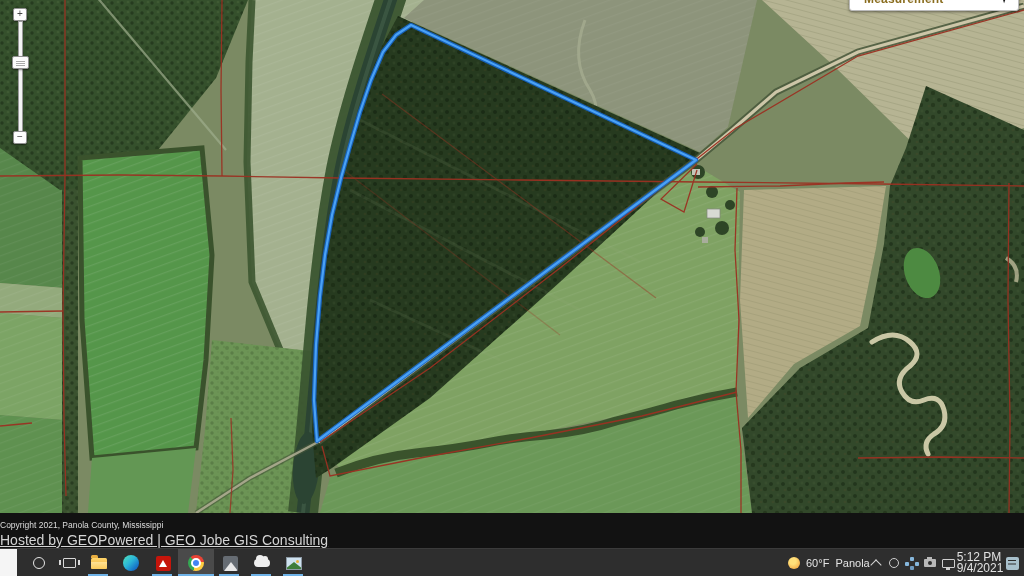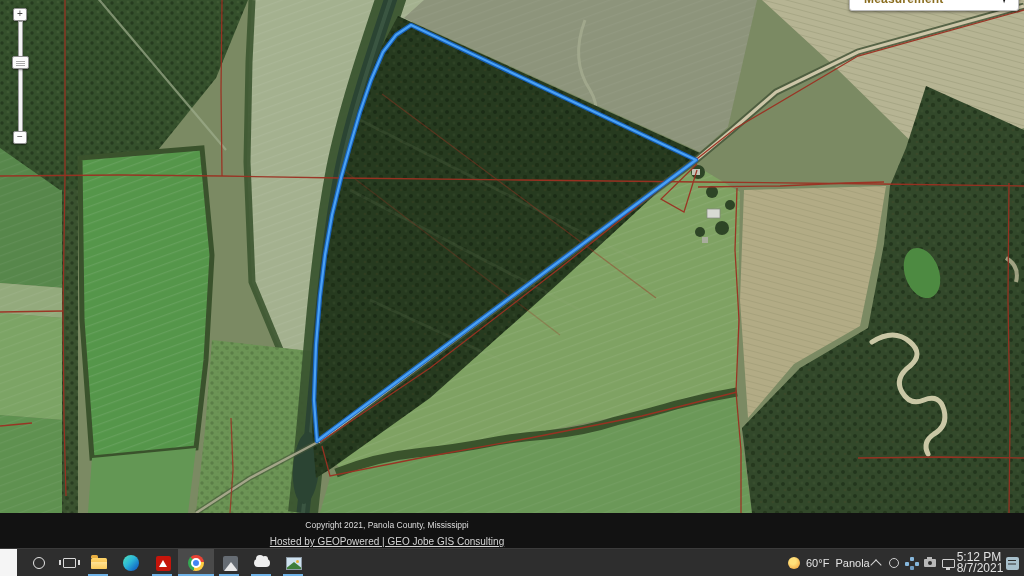--- a/index.html
+++ b/index.html
@@ -28,23 +28,23 @@
   
   .measure{position:absolute;right:5px;top:-13px;width:170px;height:24px;background:#fff;
            border:1px solid #bbb;border-radius:3px;box-shadow:0 1px 3px rgba(0,0,0,.45);
            display:flex;align-items:center;box-sizing:border-box;padding:0 10px 0 14px;cursor:pointer;}
   .measure .mtitle{flex:1;font-size:12px;font-weight:bold;color:#8a6d1f;letter-spacing:.2px;
            white-space:nowrap;overflow:hidden;}
   .measure .marrow{font-size:10px;color:#111;transform:rotate(-45deg);display:inline-block;line-height:10px;}
 
   
   .footer{position:absolute;top:513px;left:0;width:1024px;height:35px;background:#121212;}
-  .footer .inner{position:absolute;left:0;top:7px;width:774px;text-align:center;}
+  .footer .inner{position:absolute;left:0;top:7px;width:774px;}
   .footer .l1{font-size:8.5px;color:#dcdcdc;line-height:11px;}
-  .footer .l2{font-size:10px;color:#d4d4d4;line-height:11px;text-decoration:underline;cursor:pointer;display:inline-block;}
+  .footer .l2{font-size:14px;color:#d4d4d4;line-height:11px;text-decoration:underline;cursor:pointer;display:inline-block;}
 
   
   .taskbar{position:absolute;top:548px;left:0;width:1024px;height:28px;background:#2e2e2e;border-top:1px solid #3b3b3b;box-sizing:border-box;}
   .tbi{position:absolute;top:0;height:28px;display:flex;align-items:center;justify-content:center;cursor:pointer;}
   .whitewin{position:absolute;left:0;top:0;width:17px;height:28px;background:#f5f5f5;cursor:pointer;}
   .ring{width:12px;height:12px;border:1.7px solid #e6e6e6;border-radius:50%;box-sizing:border-box;}
   .taskview{width:13px;height:10px;border:1.5px solid #d9d9d9;border-radius:1px;box-sizing:border-box;position:relative;}
   .taskview::before,.taskview::after{content:"";position:absolute;top:1px;width:2px;height:5px;background:#d9d9d9;}
   .taskview::before{left:-5px;} .taskview::after{right:-5px;}
   .folder{width:16px;height:11px;background:linear-gradient(#ffd56b,#f0b13c);border-radius:1.5px;position:relative;}
@@ -318,21 +318,21 @@
     <div class="tbi" style="left:922px;width:16px;">
         <span class="camera"></span>
       </div>
     <div class="tbi" style="left:940px;width:16px;">
         <span class="display"></span>
       </div>
 
     <div class="tbi" style="left:958px;width:44px;">
       <div class="clock">
         <div>5:12 PM</div>
-        <div>8/7/2021</div>
+        <div>9/4/2021</div>
       </div>
     </div>
     <div class="tbi" style="left:1002px;width:20px;">
         <span class="actionc"></span>
       </div>
   </div>
 
 </div>
 
 </body></html>

